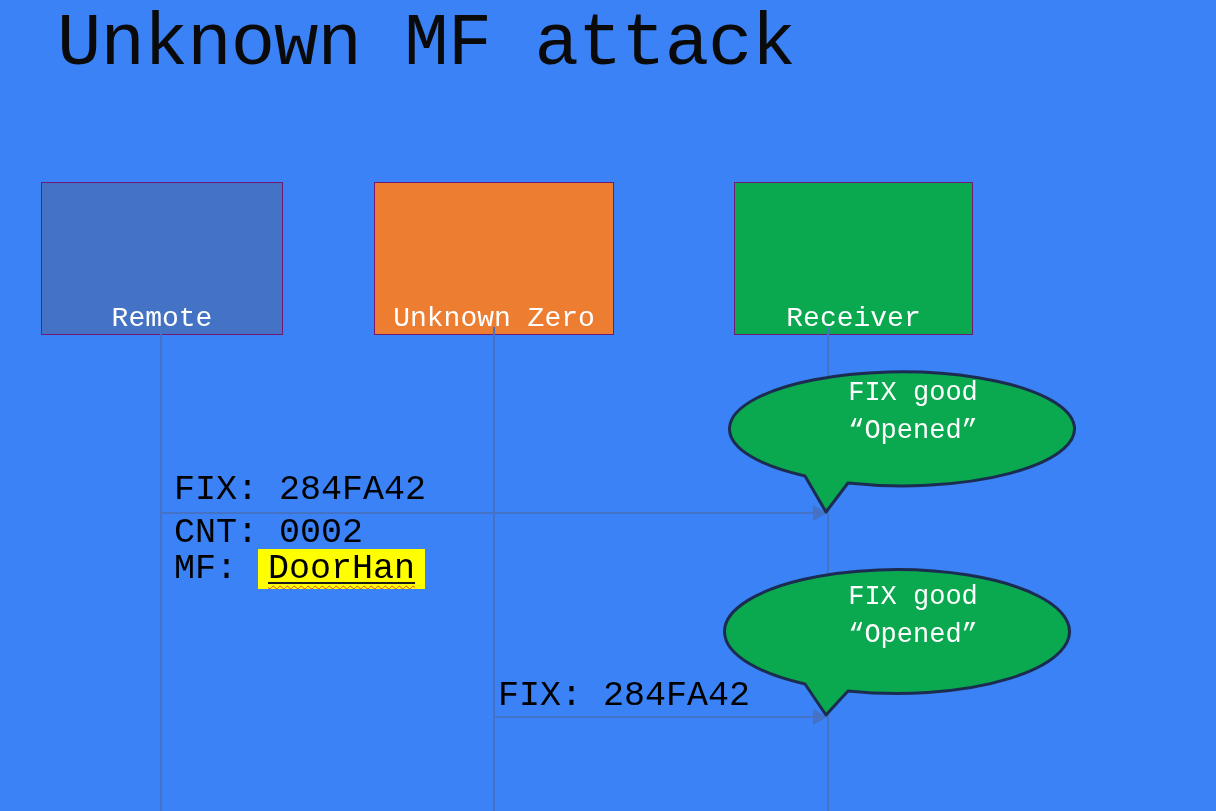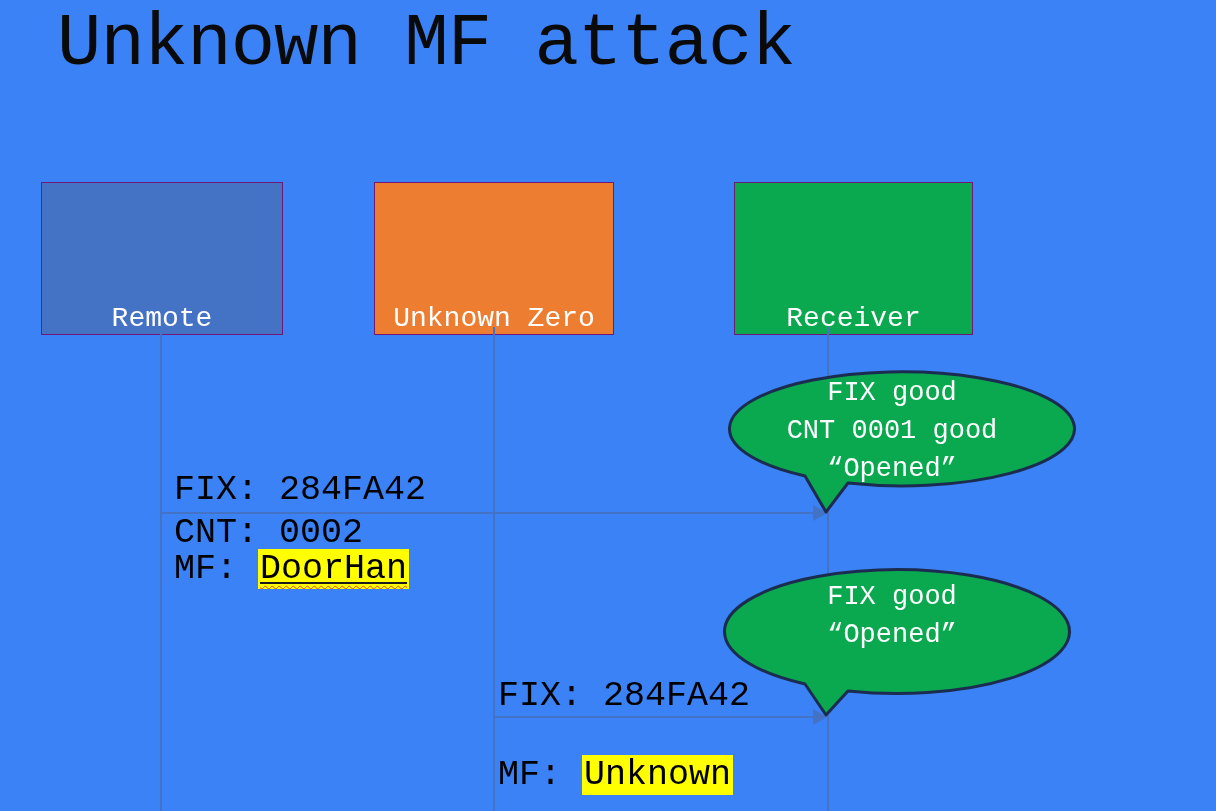--- a/index.html
+++ b/index.html
@@ -46,39 +46,39 @@
     white-space:nowrap;line-height:30px;
   }
   .m1{left:174px;}
   .m2{left:498px;}
   .m1-above{top:475px;}
   .m1-row1{top:518px;}
   .m1-row2{top:554px;}
   .m2-above{top:681px;}
   .m2-row1{top:724px;}
   .m2-row2{top:760px;}
-  .hl{background:#ffff00;padding:0 2px;}
+  .hl{background:#ffff00;padding:0 10px;}
   .usolid{
     text-decoration-line:underline;
     text-decoration-color:#1a1a1a;
     text-decoration-thickness:1.5px;
     text-underline-offset:4px;
   }
   .uwavy{
     text-decoration-line:underline;
     text-decoration-style:wavy;
     text-decoration-color:#e0432d;
     text-decoration-thickness:1px;
     text-underline-offset:7px;
   }
   .callout-svg{position:absolute;}
   .co-1{left:695px;top:350px;}
   .co-2{left:695px;top:550px;}
   .callout-text{
-    position:absolute;left:742px;width:300px;
+    position:absolute;left:763px;width:300px;
     text-align:center;color:#ffffff;
     font-size:27px;line-height:38px;
   }
   .cot-1{top:374px;}
   .cot-2{top:578px;}
 </style>
 </head>
 <body>
 
 <div id="slide">
@@ -102,28 +102,26 @@
   <div class="msg-line msg-line-1"></div>
   <div class="arrow-head ah-1"></div>
   <div class="msg-line msg-line-2"></div>
   <div class="arrow-head ah-2"></div>
 
   <div class="msg-text m1 m1-above">FIX: 284FA42</div>
   <div class="msg-text m1 m1-row1">CNT: 0002</div>
   <div class="msg-text m1 m1-row2"><span>MF: </span><span class="hl"><span class="usolid"><span class="uwavy">DoorHan</span></span></span></div>
 
   <div class="msg-text m2 m2-above">FIX: 284FA42</div>
-  <div class="msg-text m2 m2-row2"><span>MF: </span><span class="hl">Unknown</span></div>
 
   <svg class="callout-svg co-1" width="400" height="180" viewBox="695 350 400 180">
     <path d="M 805 476 A 172.5 57 0 1 1 848 483 L 826 512 Z" fill="#0aa84f" stroke="#1c2c50" stroke-width="3" stroke-linejoin="round"></path>
   </svg>
   <div class="callout-text cot-1">
     <div>FIX good</div>
-    <div>CNT 0001 good</div>
     <div>“Opened”</div>
   </div>
 
   <svg class="callout-svg co-2" width="400" height="180" viewBox="695 550 400 180">
     <path d="M 805 684 A 172.5 62 0 1 1 848 691 L 826 715 Z" fill="#0aa84f" stroke="#1c2c50" stroke-width="3" stroke-linejoin="round"></path>
   </svg>
   <div class="callout-text cot-2">
     <div>FIX good</div>
     <div>“Opened”</div>
   </div>

